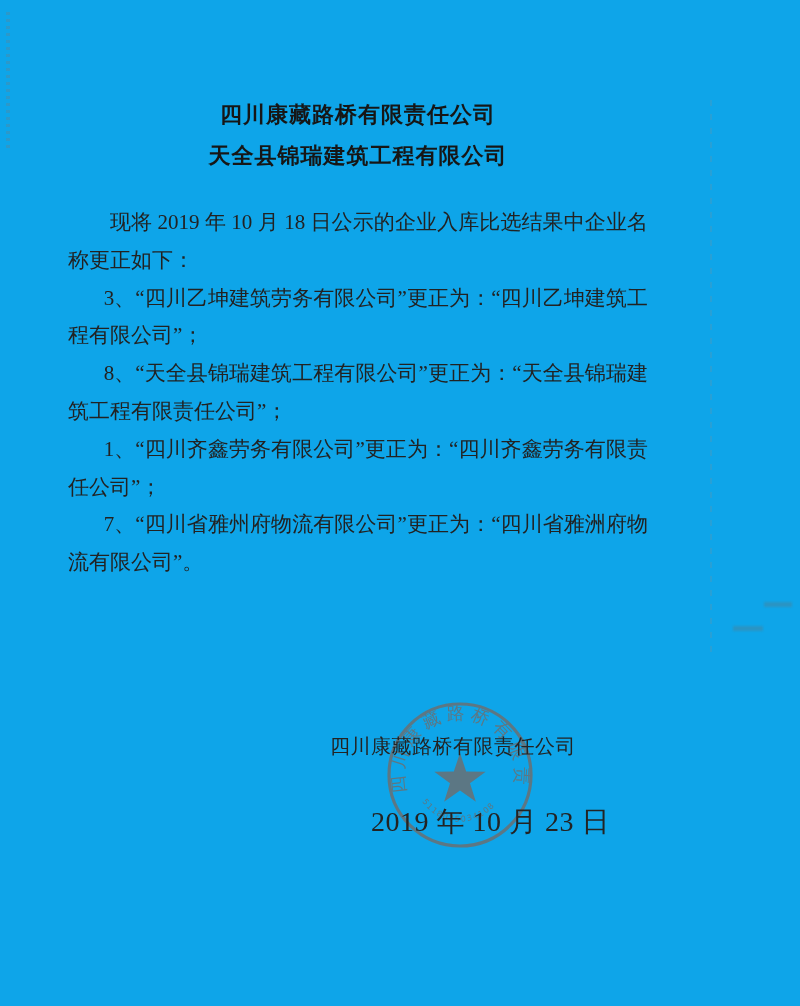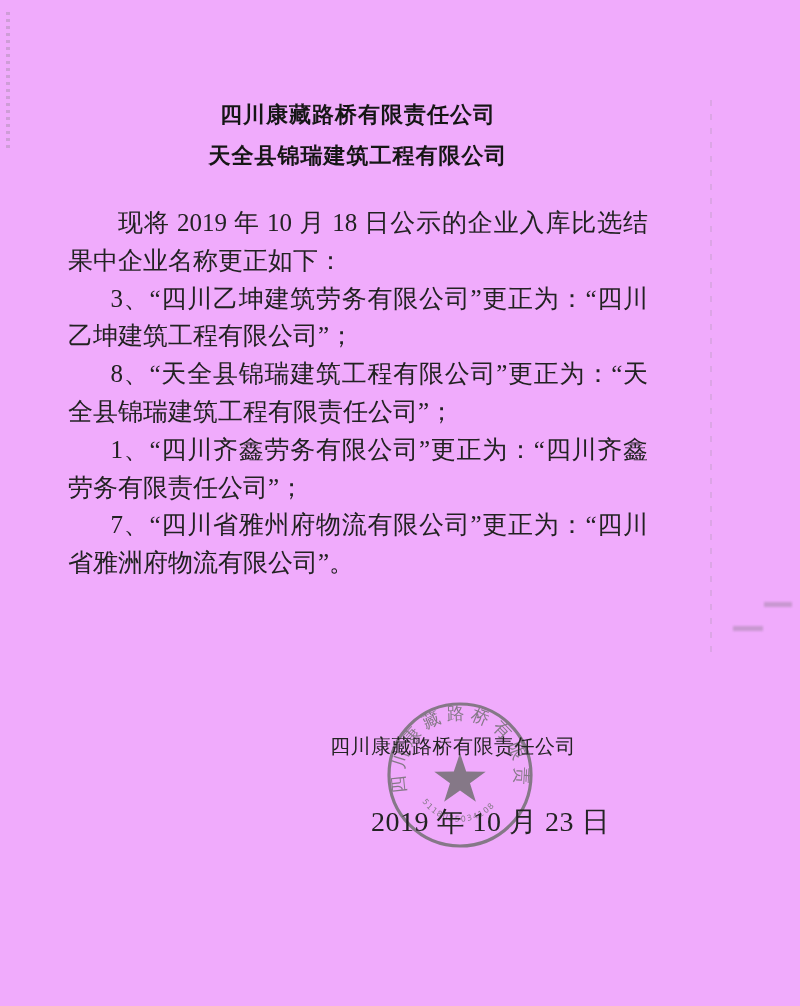--- a/index.html
+++ b/index.html
@@ -4,42 +4,42 @@
 <style>
   html, body {
     margin: 0;
     padding: 0;
     background: #ffffff;
   }
   .page {
     position: relative;
     width: 800px;
     height: 1006px;
-    background: #f0abfc;
+    background: #0ea5e9;
     overflow: hidden;
     font-family: "Liberation Serif", "DejaVu Serif", serif;
     color: #1f1f1f;
   }
   .doc {
     position: absolute;
     left: 68px;
     top: 94px;
     width: 580px;
   }
   .title-line {
     font-size: 22px;
     font-weight: bold;
     text-align: center;
     line-height: 41px;
     letter-spacing: 1px;
     color: #161616;
   }
   .body-text p {
     margin: 0;
-    font-size: 25px;
+    font-size: 21px;
     line-height: 37.8px;
     color: #222222;
     text-align: justify;
   }
   .intro {
     margin-top: 28px !important;
     text-indent: 2em;
   }
   .list-item {
     text-indent: 1.7em;

